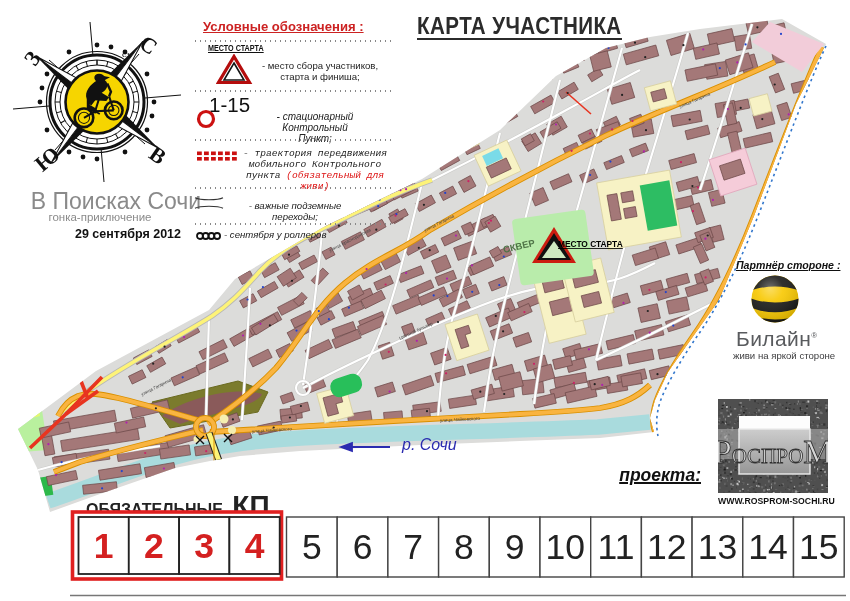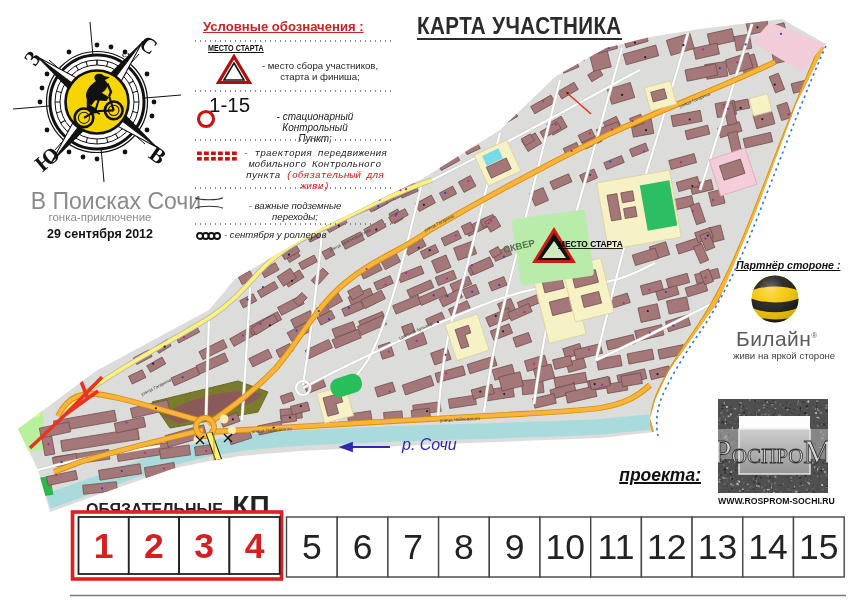--- a/index.html
+++ b/index.html
@@ -690,21 +690,21 @@
   <text x="-72" y="-38" transform="rotate(-55 -64 -46)">З</text>
   <text x="-62" y="66" transform="rotate(-40 -52 58)">Ю</text>
   <text x="54" y="60" transform="rotate(35 60 52)">В</text>
  </g>
 </g>
 </svg>
 
 <div class="abs" style="left:4px;top:190px;width:200px;text-align:center;color:#8a8a8a;font-size:23px;line-height:1;padding-left:12px;">В Поисках Сочи</div>
 <div class="abs" style="left:0px;top:211px;width:200px;text-align:center;color:#8a8a8a;font-size:11.5px;">гонка-приключение</div>
 
-<div class="abs" style="left:0px;top:227px;width:200px;text-align:center;color:#111;font-size:12.5px;font-weight:bold;">29 сентября 2012</div>
+<div class="abs" style="left:0px;top:227px;width:200px;text-align:center;color:#111;font-size:12.5px;font-weight:bold;padding-left:28px;">29 сентября 2012</div>
 
 <div class="abs" style="left:203px;top:19px;font-size:13.5px;font-weight:bold;color:#cc2222;text-decoration:underline;transform:scaleX(0.97);transform-origin:0 0;white-space:nowrap;">Условные обозначения :</div>
 <div class="dotsep" style="left:195px;top:40px;width:198px;"></div>
 
 <div class="abs" style="left:208px;top:43px;font-size:8.4px;font-weight:bold;color:#111;text-decoration:underline;transform:scaleX(0.86);transform-origin:0 0;white-space:nowrap;">МЕСТО СТАРТА</div>
 <svg class="abs" style="left:216px;top:54px" width="40" height="31" viewBox="0 0 40 31">
  <polygon points="18,2.5 33.5,28.5 2.5,28.5" fill="#fff" stroke="#b50d0d" stroke-width="3.2"></polygon>
  <polygon points="18,9 28,26 8,26" fill="none" stroke="#151515" stroke-width="1.6"></polygon>
 </svg>
 <div class="abs" style="left:255px;top:60px;width:130px;font-size:9.6px;color:#222;text-align:center;">- место сбора участников,<br>старта и финиша;</div>

